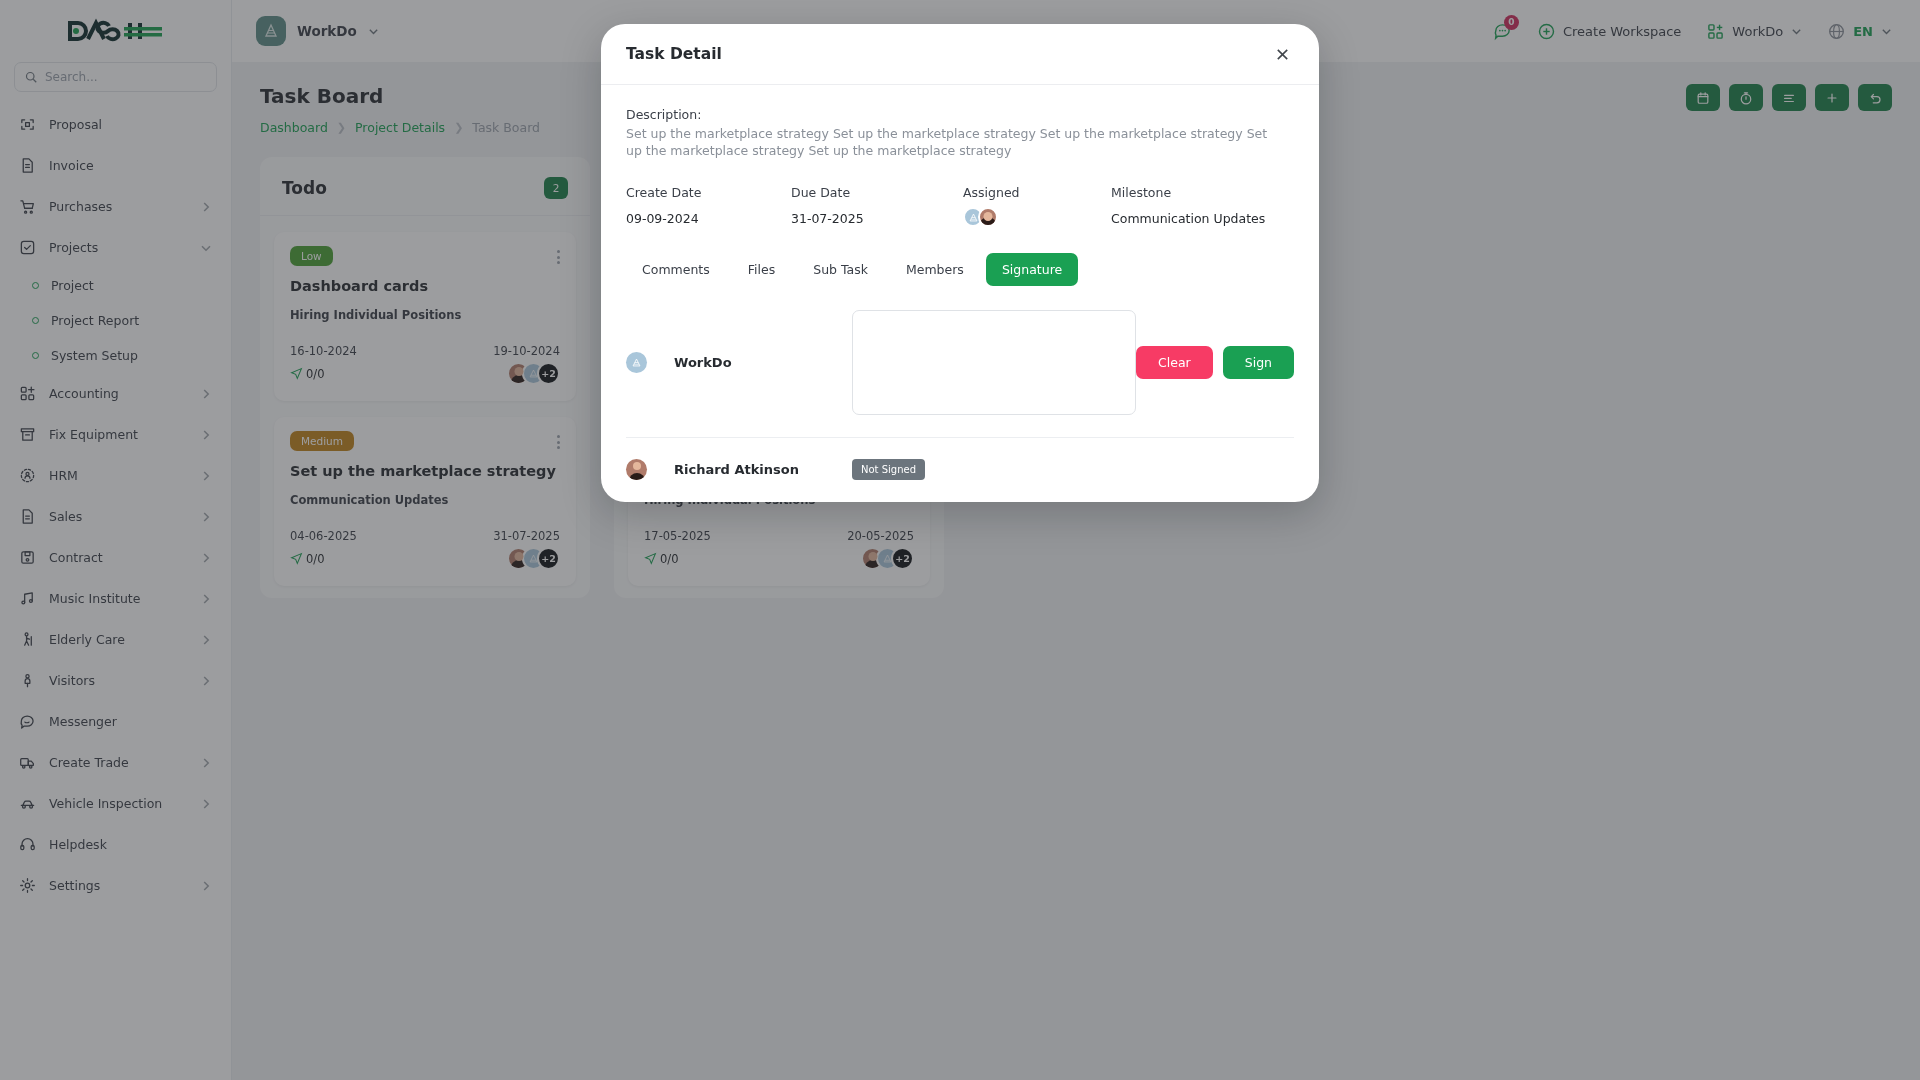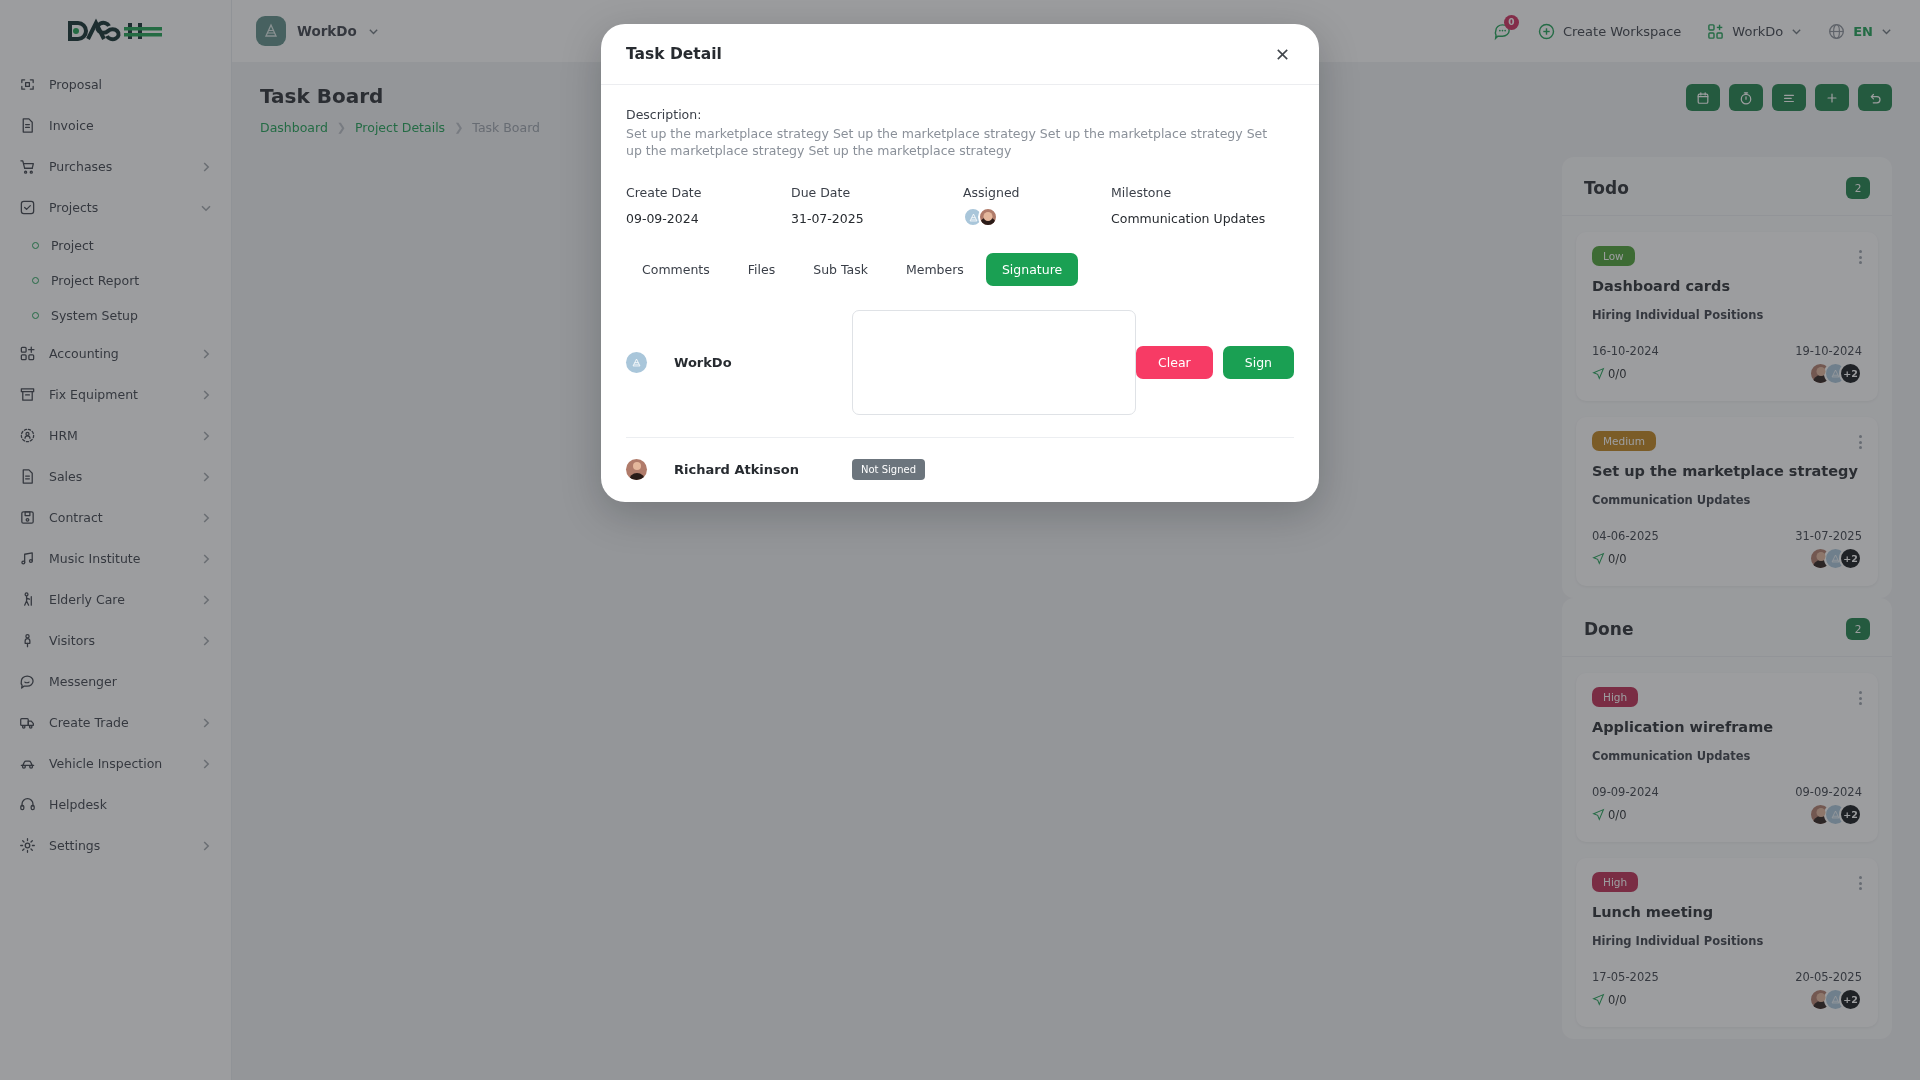--- a/index.html
+++ b/index.html
@@ -80,21 +80,21 @@
   .crumbs .cur { color: #9aa1ab; }
   .crumbs .sep { color: #b9bec6; font-size: 11px; }
 
   .head-actions { margin-left: auto; display: flex; gap: 9px; }
   .act-btn {
     width: 34px; height: 27px; border-radius: 6px; background: #1a7f47;
     display: flex; align-items: center; justify-content: center; cursor: pointer;
   }
 
   
-  .board { display: flex; margin-top: 22px; align-items: flex-end; flex-direction: column; }
+  .board { display: flex; gap: 24px; margin-top: 22px; align-items: center; }
   .column {
     width: 330px; background: #fafbfc; border-radius: 12px;
     padding: 0 0 12px 0; flex: 0 0 330px;
   }
   .col-head {
     display: flex; align-items: center; padding: 20px 22px 16px 22px;
     border-bottom: 1px solid #eceef1;
   }
   .col-title { font-size: 17px; font-weight: 700; color: #272b30; }
   .col-count {
@@ -218,20 +218,29 @@
         <circle cx="10" cy="13" r="3" fill="#19a04f"></circle>
         <path d="M22 21 L30 5 L38 21" fill="none" stroke="#0d2b2b" stroke-width="4"></path>
         <path d="M43 8 a6 5 0 1 0 -1 5 a6 5 0 1 1 -1 5" fill="none" stroke="#0d2b2b" stroke-width="4"></path>
         <rect x="62" y="5" width="4" height="16" fill="#0d2b2b"></rect>
         <rect x="72" y="5" width="4" height="16" fill="#0d2b2b"></rect>
         <rect x="58" y="9" width="38" height="3.5" fill="#19a04f"></rect>
         <rect x="58" y="15" width="38" height="3.5" fill="#19a04f"></rect>
       </svg>
     </div>
 
+    <div class="search-wrap">
+      <div class="search-box">
+        <svg width="12" height="12" viewBox="0 0 16 16">
+          <circle cx="7" cy="7" r="5" fill="none" stroke="#6c757d" stroke-width="1.6"></circle>
+          <line x1="11" y1="11" x2="15" y2="15" stroke="#6c757d" stroke-width="1.6"></line>
+        </svg>
+        <span class="ph">Search...</span>
+      </div>
+    </div>
 
     <nav class="nav" id="nav-list">
         <div class="nav-item">
           <span class="ico">
             <svg width="17" height="17" viewBox="0 0 18 18" fill="none" stroke="#3a3f48" stroke-width="1.35" stroke-linecap="round" stroke-linejoin="round">
               <path d="M3 4v3M3 4h3M15 4v3M15 4h-3M3 14v-3M3 14h3M15 14v-3M15 14h-3"></path>
               <rect x="7" y="7" width="4" height="4"></rect>
             </svg>
           </span>
           <span class="lbl">Proposal</span>

